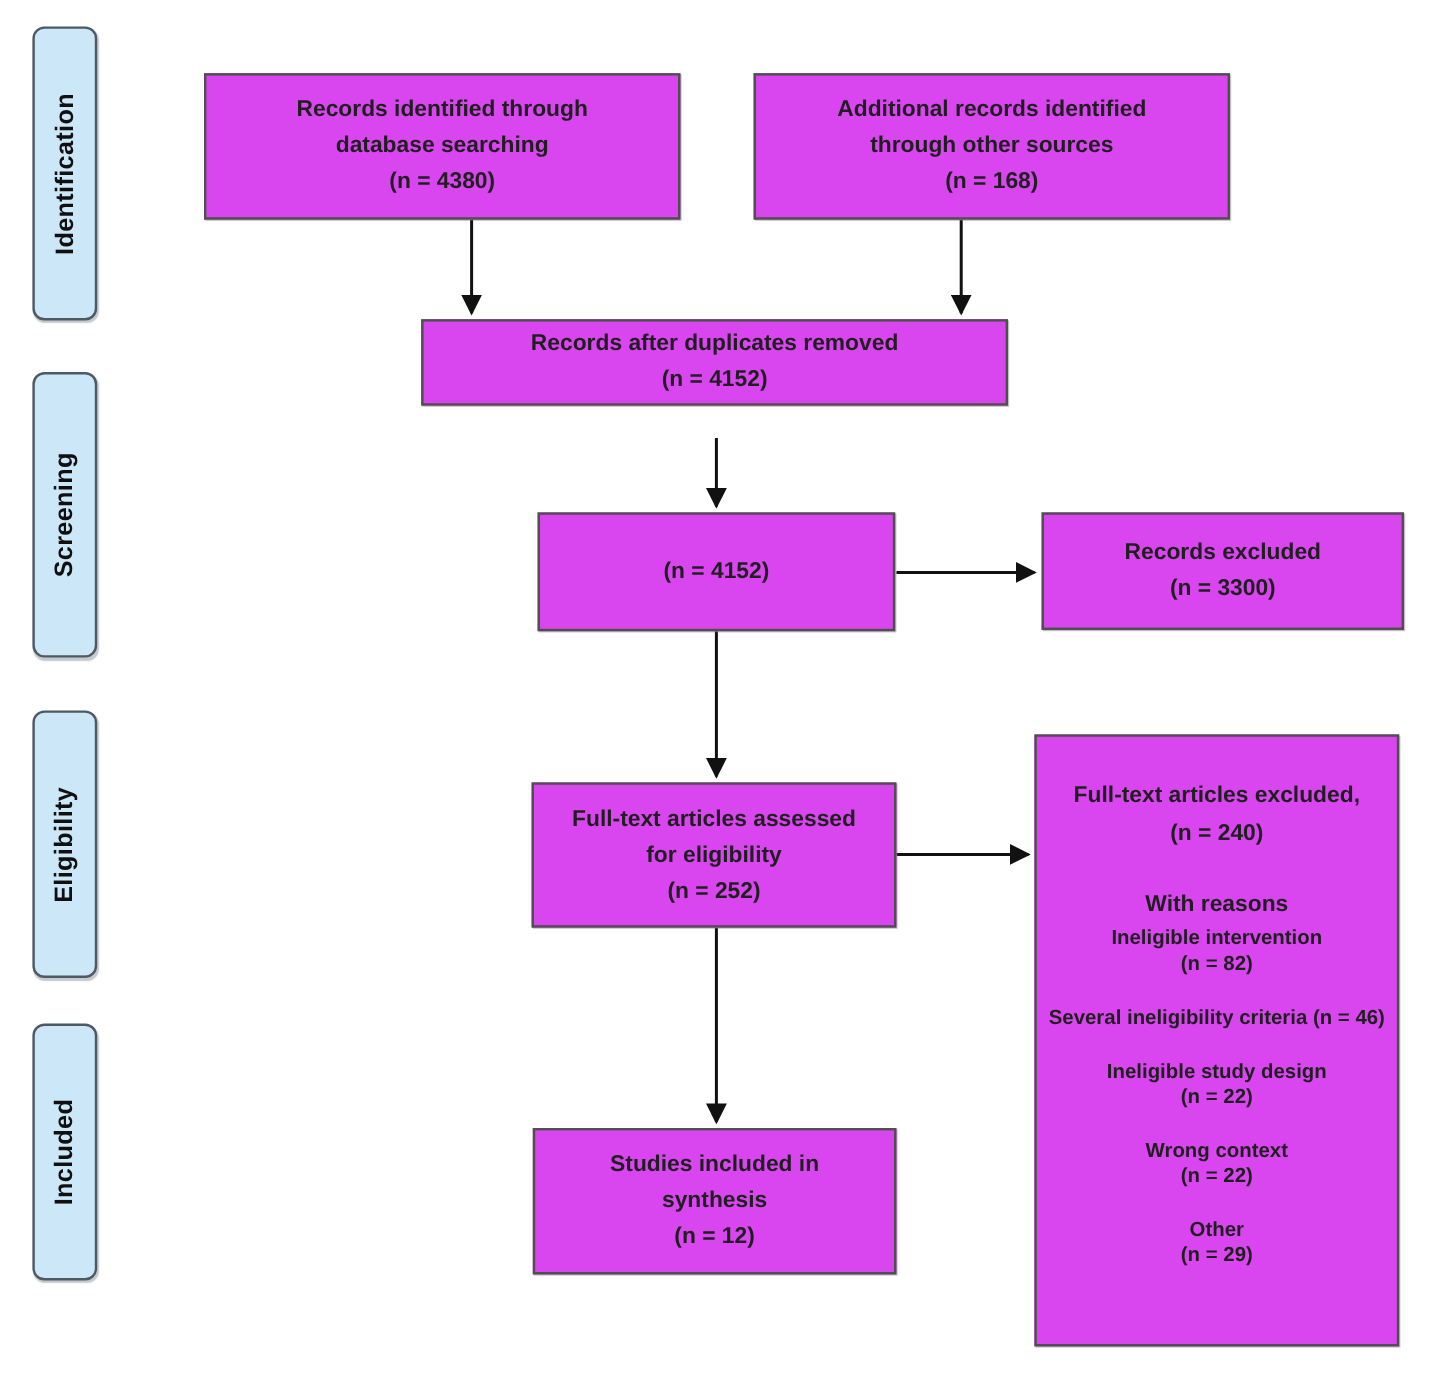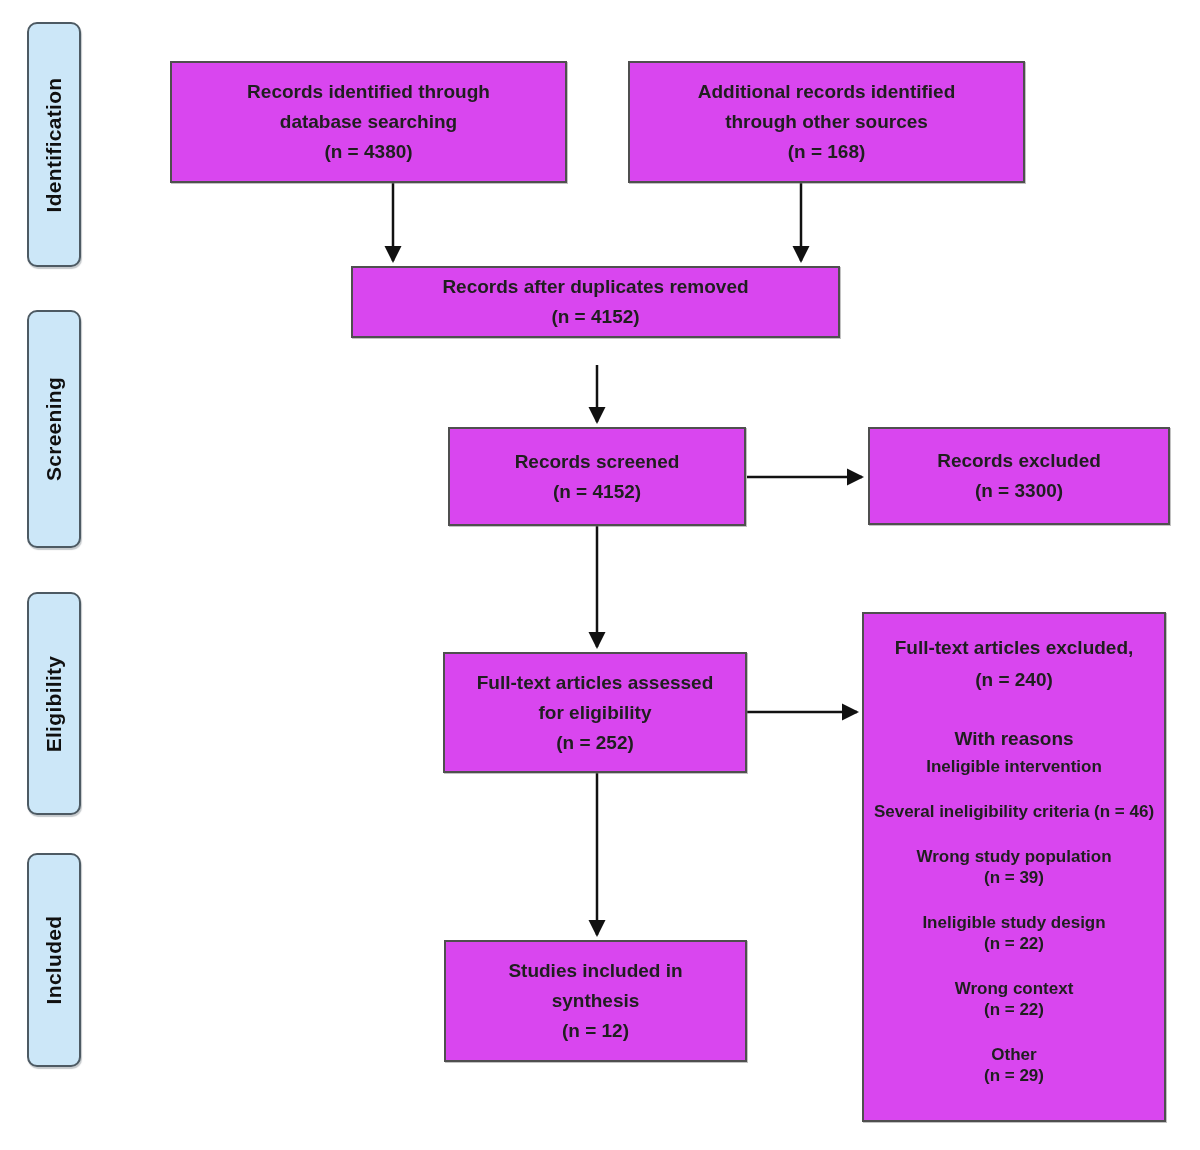--- a/index.html
+++ b/index.html
@@ -47,21 +47,21 @@
     text-align: center;
     font-weight: bold;
     font-size: 19px;
     line-height: 30px;
     box-shadow: 1px 1px 0 rgba(120,120,120,0.45);
   }
   .bline { width: 100%; }
   
   .excl {
     justify-content: flex-start;
-    padding: 18px 8px 10px 8px;
+    padding: 33px 8px 10px 8px;
   }
   .excl-title { font-size: 19px; line-height: 32px; width: 100%; }
   .excl-count { font-size: 19px; line-height: 32px; width: 100%; }
   .excl-sub   { font-size: 19px; line-height: 30px; margin-top: 28px; width: 100%; }
   .reason { margin-top: 24px; width: 100%; }
   .reason.first { margin-top: 2px; }
   .reason-line { font-size: 17px; line-height: 21px; width: 100%; }
   
   .arrows {
     position: absolute;
@@ -114,21 +114,20 @@
     <div class="bline">through other sources</div>
     <div class="bline">(n = 168)</div>
   </div>
 
   <div class="fbox" style="left:351px; top:266px; width:489px; height:72px;">
     <div class="bline">Records after duplicates removed</div>
     <div class="bline">(n = 4152)</div>
   </div>
 
   <div class="fbox" style="left:448px; top:427px; width:298px; height:99px;">
-    <div class="bline">Records screened</div>
     <div class="bline">(n = 4152)</div>
   </div>
 
   <div class="fbox" style="left:868px; top:427px; width:302px; height:98px;">
     <div class="bline">Records excluded</div>
     <div class="bline">(n = 3300)</div>
   </div>
 
   <div class="fbox" style="left:443px; top:652px; width:304px; height:121px;">
     <div class="bline">Full-text articles assessed</div>
@@ -136,28 +135,25 @@
     <div class="bline">(n = 252)</div>
   </div>
 
   <div class="fbox excl" style="left:862px; top:612px; width:304px; height:510px;">
     <div class="excl-title">Full-text articles excluded,</div>
     <div class="excl-count">(n = 240)</div>
     <div class="excl-sub">With reasons</div>
 
     <div class="reason first">
       <div class="reason-line">Ineligible intervention</div>
+      <div class="reason-line">(n = 82)</div>
     </div>
     <div class="reason">
       <div class="reason-line">Several ineligibility criteria (n = 46)</div>
 
-    </div>
-    <div class="reason">
-      <div class="reason-line">Wrong study population</div>
-      <div class="reason-line">(n = 39)</div>
     </div>
     <div class="reason">
       <div class="reason-line">Ineligible study design</div>
       <div class="reason-line">(n = 22)</div>
     </div>
     <div class="reason">
       <div class="reason-line">Wrong context</div>
       <div class="reason-line">(n = 22)</div>
     </div>
     <div class="reason">

